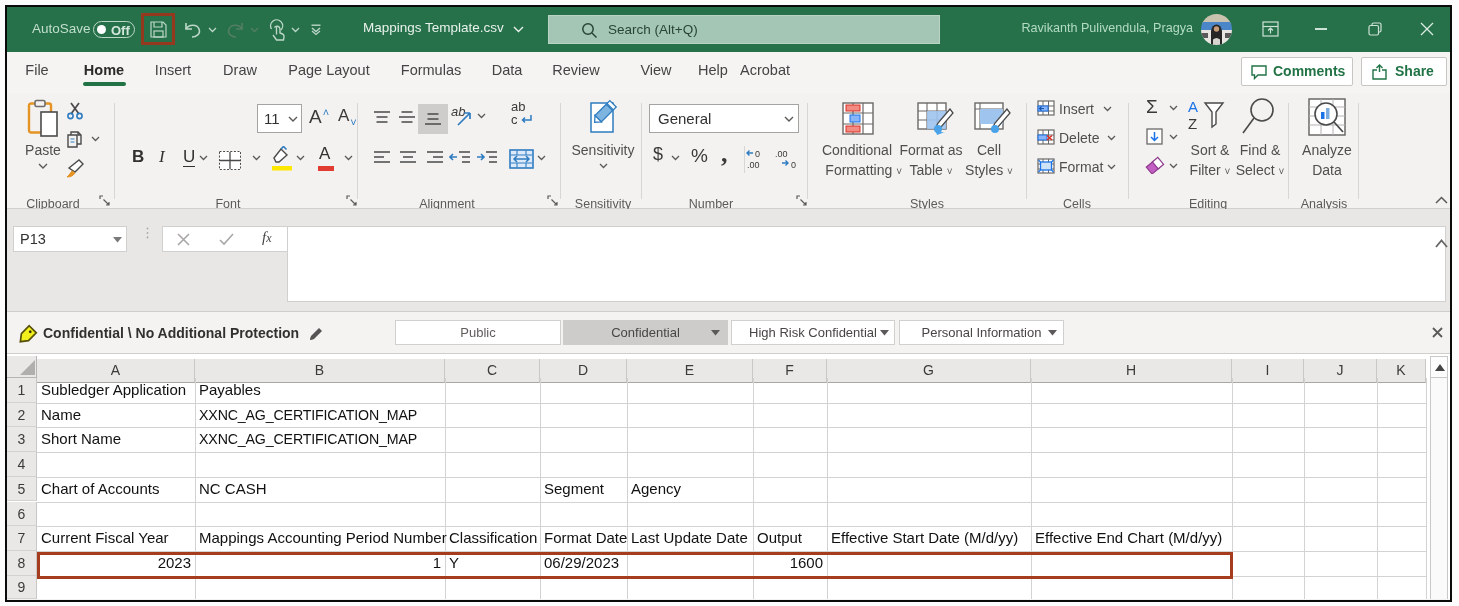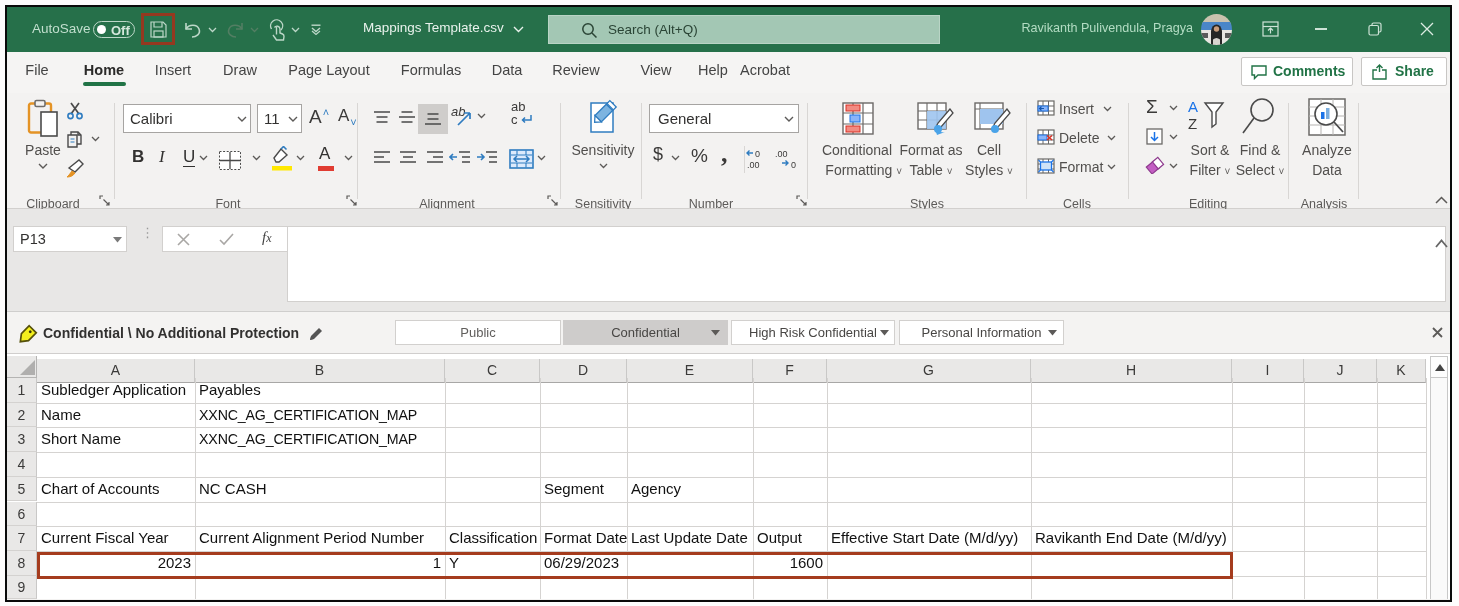--- a/index.html
+++ b/index.html
@@ -181,26 +181,20 @@
       </svg>
     <svg class="abs" style="left:59px;top:65px;" width="20" height="20" viewBox="0 0 20 20">
       <path d="M3 10 L13 2 L17 6 L9 14 z" fill="#fff" stroke="#4a4a4a" stroke-width="1.4"></path>
       <path d="M6 13 L3 17 L1 19 C4 19 7 18 9 15 z" fill="#e49325" stroke="#e49325" stroke-width="1"></path>
     </svg>
     <div class="glabel" style="left:10px;width:72px;">Clipboard</div>
     <svg class="abs" style="left:92px;top:102px;" width="11" height="11" viewBox="0 0 11 11" fill="none" stroke="#5c5a58" stroke-width="1.2">
         <path d="M1 4 V1 h3 M10 7 v3 h-3 M4.5 4.5 L10 10 M10 10 v-3 M10 10 h-3"></path>
       </svg>
 
-    <div class="wbox" style="left:116px;top:11px;width:128px;height:29px;border-color:#a6a4a2;">
-      <div class="abs" style="left:6px;top:5px;font-size:15px;color:#323130;">Calibri</div>
-      <svg class="abs" style="left:113px;top:11px;" width="10" height="7" viewBox="0 0 10 7" fill="none" stroke="#5c5a58" stroke-width="1.4">
-          <path d="M1 1 L5 5 L9 1"></path>
-        </svg>
-    </div>
     <div class="wbox" style="left:250px;top:11px;width:45px;height:29px;border-color:#a6a4a2;">
       <div class="abs" style="left:6px;top:5px;font-size:15px;color:#323130;">11</div>
       <svg class="abs" style="left:30px;top:11px;" width="10" height="7" viewBox="0 0 10 7" fill="none" stroke="#5c5a58" stroke-width="1.4">
           <path d="M1 1 L5 5 L9 1"></path>
         </svg>
     </div>
     <div class="abs" style="left:302px;top:13px;font-size:19px;color:#3b3a39;">A<span style="font-size:11px;color:#2f7cc0;position:relative;top:-7px;left:1px;">˄</span></div>
     <div class="abs" style="left:331px;top:13px;font-size:17px;color:#3b3a39;">A<span style="font-size:11px;color:#2f7cc0;position:relative;top:5px;left:1px;">˅</span></div>
     <div class="abs" style="left:125px;top:54px;font-size:17px;font-weight:bold;color:#323130;">B</div>
     <div class="abs" style="left:152px;top:54px;font-size:17px;font-style:italic;font-family:'Liberation Serif',serif;color:#323130;">I</div>
@@ -543,27 +537,27 @@
     <div class="cell" style="left:192px;top:24.0px;line-height:24.7px;">Payables</div>
     <div class="cell" style="left:34px;top:48.7px;line-height:24.7px;">Name</div>
     <div class="cell" style="left:192px;top:48.7px;line-height:24.7px;font-size:14.2px;letter-spacing:-0.15px;">XXNC_AG_CERTIFICATION_MAP</div>
     <div class="cell" style="left:34px;top:73.4px;line-height:24.7px;">Short Name</div>
     <div class="cell" style="left:192px;top:73.4px;line-height:24.7px;font-size:14.2px;letter-spacing:-0.15px;">XXNC_AG_CERTIFICATION_MAP</div>
     <div class="cell" style="left:34px;top:122.8px;line-height:24.7px;">Chart of Accounts</div>
     <div class="cell" style="left:192px;top:122.8px;line-height:24.7px;">NC CASH</div>
     <div class="cell" style="left:537px;top:122.8px;line-height:24.7px;">Segment</div>
     <div class="cell" style="left:624px;top:122.8px;line-height:24.7px;">Agency</div>
     <div class="cell" style="left:34px;top:172.2px;line-height:24.7px;">Current Fiscal Year</div>
-    <div class="cell" style="left:192px;top:172.2px;line-height:24.7px;">Current Alignment Period Number</div>
+    <div class="cell" style="left:192px;top:172.2px;line-height:24.7px;">Mappings Accounting Period Number</div>
     <div class="cell" style="left:442px;top:172.2px;line-height:24.7px;">Classification</div>
     <div class="cell" style="left:537px;top:172.2px;line-height:24.7px;">Format Date</div>
     <div class="cell" style="left:624px;top:172.2px;line-height:24.7px;">Last Update Date</div>
     <div class="cell" style="left:750px;top:172.2px;line-height:24.7px;">Output</div>
     <div class="cell" style="left:824px;top:172.2px;line-height:24.7px;text-align:right;">Effective Start Date (M/d/yy)</div>
-    <div class="cell" style="left:1028px;top:172.2px;line-height:24.7px;">Ravikanth End Date (M/d/yy)</div>
+    <div class="cell" style="left:1028px;top:172.2px;line-height:24.7px;">Effective End Chart (M/d/yy)</div>
     <div class="cell" style="left:30px;width:154px;top:196.9px;line-height:24.7px;text-align:right;">2023</div>
     <div class="cell" style="left:188px;width:246px;top:196.9px;line-height:24.7px;text-align:right;">1</div>
     <div class="cell" style="left:442px;top:196.9px;line-height:24.7px;">Y</div>
     <div class="cell" style="left:537px;top:196.9px;line-height:24.7px;">06/29/2023</div>
     <div class="cell" style="left:746px;width:70px;top:196.9px;line-height:24.7px;text-align:right;">1600</div>
     <div class="abs" style="left:30px;top:197.5px;width:1196px;height:27px;border:3px solid #a53c1e;"></div>
   </div>
 </div>
 
 </body></html>

